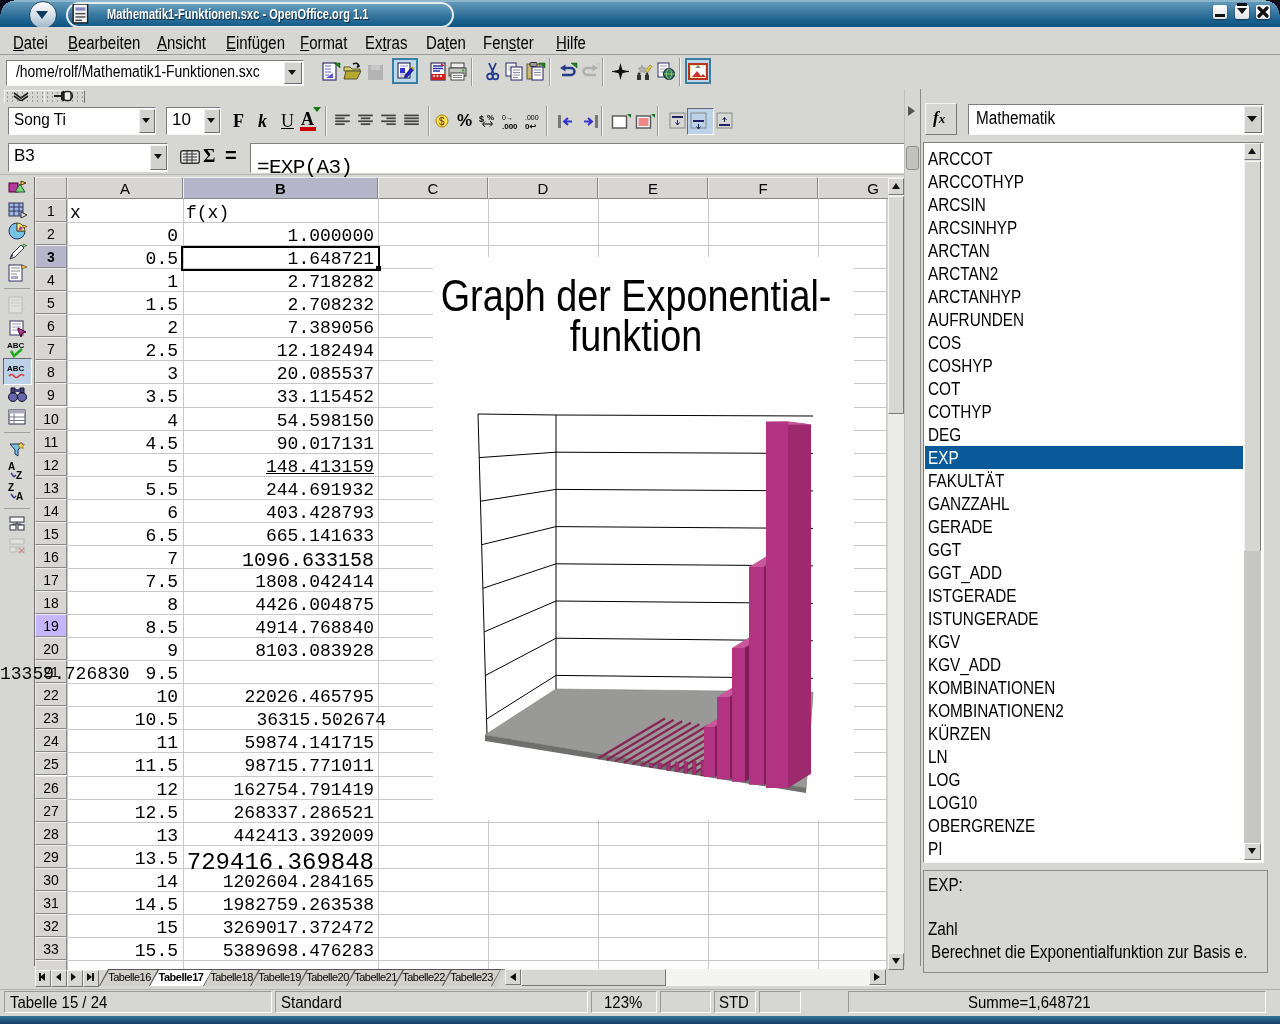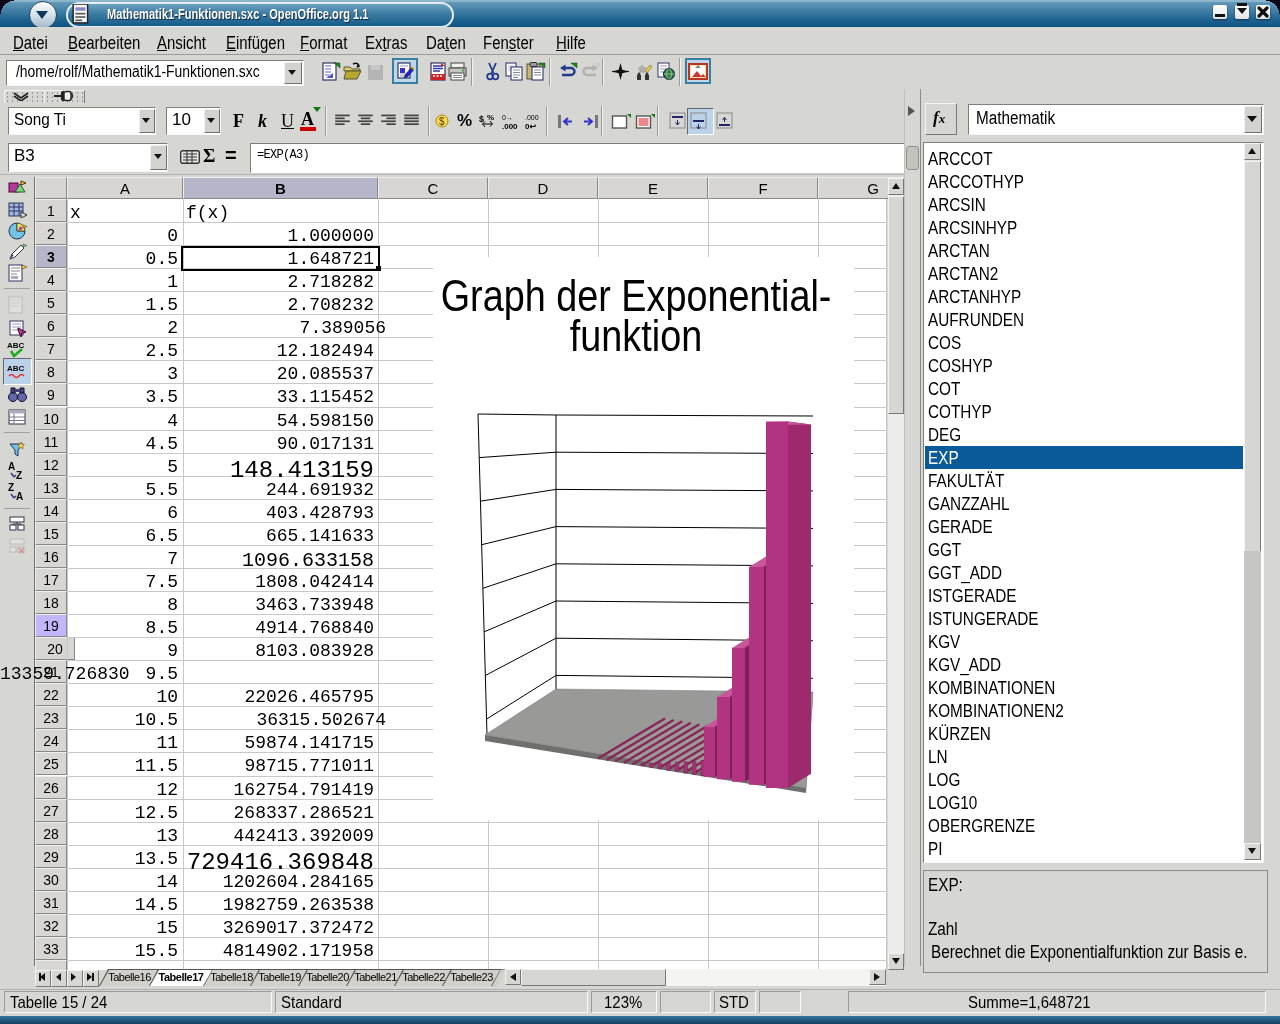--- a/index.html
+++ b/index.html
@@ -267,21 +267,21 @@
 <div class="tx" style="left:14px;top:146px;font-size:17px;">B3</div>
 <div class="ab cmbbtn" style="left:150px;top:145px;width:15px;height:23px;"></div>
 <div class="arr" style="left:154px;top:154px;border-left:4px solid transparent;border-right:4px solid transparent;border-top:5px solid #111;"></div>
 <svg class="ab" style="left:180px;top:150px;" width="20" height="14" viewBox="0 0 20 14">
     <rect x="0.7" y="0.7" width="18.6" height="12.6" rx="2" fill="#e8e8e8" stroke="#333" stroke-width="1.4"></rect>
     <path d="M3 4h14M3 7h14M3 10h14M7 1v12M12 1v12" stroke="#333" stroke-width="1"></path>
   </svg>
 <div class="tx" style="left:203px;top:145px;font-size:19px;font-weight:bold;font-family:'Liberation Serif',serif;">Σ</div>
 <div class="tx" style="left:225px;top:144px;font-size:20px;font-weight:bold;">=</div>
 <div class="ab sunk" style="left:250px;top:143px;width:653px;height:28px;"></div>
-<div class="tx mono" style="left:257px;top:148px;font-size:12px;letter-spacing:-0.7px;">=EXP(A3)</div>
+<div class="tx mono" style="left:257px;top:156px;font-size:21px;letter-spacing:-0.7px;">=EXP(A3)</div>
 <div class="ab" style="left:0;top:175px;width:34px;height:790px;background:#d6d6d2;"></div>
 <svg class="ab" style="left:7px;top:179px;" width="21" height="20" viewBox="0 0 21 20">
     <rect x="2" y="4" width="9" height="9" fill="#b3399d" stroke="#503"></rect>
     <path d="M8 13 l5 -8 5 8z" fill="#7fd67f" stroke="#253"></path>
     <path d="M14 2 l5 2 -5 2z" fill="#ffd24d" stroke="#530"></path>
   </svg>
 <svg class="ab" style="left:7px;top:200px;" width="21" height="20" viewBox="0 0 21 20">
     <rect x="2" y="3" width="14" height="13" fill="#9fb7e8" stroke="#335"></rect>
     <path d="M2 7 h14 M2 11 h14 M7 3 v13 M12 3 v13" stroke="#335"></path>
     <path d="M14 12 l6 3 -6 3z" fill="#ddd" stroke="#333"></path>
@@ -384,21 +384,21 @@
 <div class="ab" style="left:35px;top:407px;width:32px;height:23px;background:#d8d6d2;border:1px solid #888;border-top-color:#eee;border-left-color:#eee;box-sizing:border-box;text-align:center;font-size:14px;font-weight:normal;line-height:23px;">10</div>
 <div class="ab" style="left:35px;top:430px;width:32px;height:23px;background:#d8d6d2;border:1px solid #888;border-top-color:#eee;border-left-color:#eee;box-sizing:border-box;text-align:center;font-size:14px;font-weight:normal;line-height:23px;">11</div>
 <div class="ab" style="left:35px;top:453px;width:32px;height:23px;background:#d8d6d2;border:1px solid #888;border-top-color:#eee;border-left-color:#eee;box-sizing:border-box;text-align:center;font-size:14px;font-weight:normal;line-height:23px;">12</div>
 <div class="ab" style="left:35px;top:476px;width:32px;height:23px;background:#d8d6d2;border:1px solid #888;border-top-color:#eee;border-left-color:#eee;box-sizing:border-box;text-align:center;font-size:14px;font-weight:normal;line-height:23px;">13</div>
 <div class="ab" style="left:35px;top:499px;width:32px;height:23px;background:#d8d6d2;border:1px solid #888;border-top-color:#eee;border-left-color:#eee;box-sizing:border-box;text-align:center;font-size:14px;font-weight:normal;line-height:23px;">14</div>
 <div class="ab" style="left:35px;top:522px;width:32px;height:23px;background:#d8d6d2;border:1px solid #888;border-top-color:#eee;border-left-color:#eee;box-sizing:border-box;text-align:center;font-size:14px;font-weight:normal;line-height:23px;">15</div>
 <div class="ab" style="left:35px;top:545px;width:32px;height:23px;background:#d8d6d2;border:1px solid #888;border-top-color:#eee;border-left-color:#eee;box-sizing:border-box;text-align:center;font-size:14px;font-weight:normal;line-height:23px;">16</div>
 <div class="ab" style="left:35px;top:568px;width:32px;height:23px;background:#d8d6d2;border:1px solid #888;border-top-color:#eee;border-left-color:#eee;box-sizing:border-box;text-align:center;font-size:14px;font-weight:normal;line-height:23px;">17</div>
 <div class="ab" style="left:35px;top:591px;width:32px;height:23px;background:#d8d6d2;border:1px solid #888;border-top-color:#eee;border-left-color:#eee;box-sizing:border-box;text-align:center;font-size:14px;font-weight:normal;line-height:23px;">18</div>
 <div class="ab" style="left:35px;top:614px;width:32px;height:23px;background:#c4b5fd;border:1px solid #888;border-top-color:#eee;border-left-color:#eee;box-sizing:border-box;text-align:center;font-size:14px;font-weight:normal;line-height:23px;">19</div>
-<div class="ab" style="left:35px;top:637px;width:40px;height:23px;background:#d8d6d2;border:1px solid #888;border-top-color:#eee;border-left-color:#eee;box-sizing:border-box;text-align:center;font-size:14px;font-weight:normal;line-height:23px;">20</div>
+<div class="ab" style="left:35px;top:637px;width:32px;height:23px;background:#d8d6d2;border:1px solid #888;border-top-color:#eee;border-left-color:#eee;box-sizing:border-box;text-align:center;font-size:14px;font-weight:normal;line-height:23px;">20</div>
 <div class="ab" style="left:35px;top:660px;width:32px;height:23px;background:#d8d6d2;border:1px solid #888;border-top-color:#eee;border-left-color:#eee;box-sizing:border-box;text-align:center;font-size:14px;font-weight:normal;line-height:23px;">21</div>
 <div class="ab" style="left:35px;top:683px;width:32px;height:23px;background:#d8d6d2;border:1px solid #888;border-top-color:#eee;border-left-color:#eee;box-sizing:border-box;text-align:center;font-size:14px;font-weight:normal;line-height:23px;">22</div>
 <div class="ab" style="left:35px;top:706px;width:32px;height:23px;background:#d8d6d2;border:1px solid #888;border-top-color:#eee;border-left-color:#eee;box-sizing:border-box;text-align:center;font-size:14px;font-weight:normal;line-height:23px;">23</div>
 <div class="ab" style="left:35px;top:729px;width:32px;height:23px;background:#d8d6d2;border:1px solid #888;border-top-color:#eee;border-left-color:#eee;box-sizing:border-box;text-align:center;font-size:14px;font-weight:normal;line-height:23px;">24</div>
 <div class="ab" style="left:35px;top:752px;width:32px;height:23px;background:#d8d6d2;border:1px solid #888;border-top-color:#eee;border-left-color:#eee;box-sizing:border-box;text-align:center;font-size:14px;font-weight:normal;line-height:23px;">25</div>
 <div class="ab" style="left:35px;top:776px;width:32px;height:23px;background:#d8d6d2;border:1px solid #888;border-top-color:#eee;border-left-color:#eee;box-sizing:border-box;text-align:center;font-size:14px;font-weight:normal;line-height:23px;">26</div>
 <div class="ab" style="left:35px;top:799px;width:32px;height:23px;background:#d8d6d2;border:1px solid #888;border-top-color:#eee;border-left-color:#eee;box-sizing:border-box;text-align:center;font-size:14px;font-weight:normal;line-height:23px;">27</div>
 <div class="ab" style="left:35px;top:822px;width:32px;height:23px;background:#d8d6d2;border:1px solid #888;border-top-color:#eee;border-left-color:#eee;box-sizing:border-box;text-align:center;font-size:14px;font-weight:normal;line-height:23px;">28</div>
 <div class="ab" style="left:35px;top:845px;width:32px;height:23px;background:#d8d6d2;border:1px solid #888;border-top-color:#eee;border-left-color:#eee;box-sizing:border-box;text-align:center;font-size:14px;font-weight:normal;line-height:23px;">29</div>
 <div class="ab" style="left:35px;top:868px;width:32px;height:23px;background:#d8d6d2;border:1px solid #888;border-top-color:#eee;border-left-color:#eee;box-sizing:border-box;text-align:center;font-size:14px;font-weight:normal;line-height:23px;">30</div>
@@ -450,45 +450,45 @@
 <div class="tx mono" style="left:186px;top:203px;font-size:18px;">f(x)</div>
 <div class="tx mono" style="left:0;top:226px;width:178px;text-align:right;font-size:18px;">0</div>
 <div class="tx mono" style="left:0;top:226px;width:374px;text-align:right;font-size:18px;">1.000000</div>
 <div class="tx mono" style="left:0;top:249px;width:178px;text-align:right;font-size:18px;">0.5</div>
 <div class="tx mono" style="left:0;top:249px;width:374px;text-align:right;font-size:18px;">1.648721</div>
 <div class="tx mono" style="left:0;top:272px;width:178px;text-align:right;font-size:18px;">1</div>
 <div class="tx mono" style="left:0;top:272px;width:374px;text-align:right;font-size:18px;">2.718282</div>
 <div class="tx mono" style="left:0;top:295px;width:178px;text-align:right;font-size:18px;">1.5</div>
 <div class="tx mono" style="left:0;top:295px;width:374px;text-align:right;font-size:18px;">2.708232</div>
 <div class="tx mono" style="left:0;top:318px;width:178px;text-align:right;font-size:18px;">2</div>
-<div class="tx mono" style="left:12px;top:318px;width:374px;text-align:right;font-size:18px;">7.389056</div>
+<div class="tx mono" style="left:0;top:318px;width:374px;text-align:right;font-size:18px;">7.389056</div>
 <div class="tx mono" style="left:0;top:341px;width:178px;text-align:right;font-size:18px;">2.5</div>
 <div class="tx mono" style="left:0;top:341px;width:374px;text-align:right;font-size:18px;">12.182494</div>
 <div class="tx mono" style="left:0;top:364px;width:178px;text-align:right;font-size:18px;">3</div>
 <div class="tx mono" style="left:0;top:364px;width:374px;text-align:right;font-size:18px;">20.085537</div>
 <div class="tx mono" style="left:0;top:387px;width:178px;text-align:right;font-size:18px;">3.5</div>
 <div class="tx mono" style="left:0;top:387px;width:374px;text-align:right;font-size:18px;">33.115452</div>
 <div class="tx mono" style="left:0;top:411px;width:178px;text-align:right;font-size:18px;">4</div>
 <div class="tx mono" style="left:0;top:411px;width:374px;text-align:right;font-size:18px;">54.598150</div>
 <div class="tx mono" style="left:0;top:434px;width:178px;text-align:right;font-size:18px;">4.5</div>
 <div class="tx mono" style="left:0;top:434px;width:374px;text-align:right;font-size:18px;">90.017131</div>
 <div class="tx mono" style="left:0;top:457px;width:178px;text-align:right;font-size:18px;">5</div>
-<div class="tx mono" style="left:0;top:457px;width:374px;text-align:right;font-size:24px;">148.413159</div>
+<div class="tx mono" style="left:0;top:457px;width:374px;text-align:right;font-size:18px;text-decoration:underline;">148.413159</div>
 <div class="tx mono" style="left:0;top:480px;width:178px;text-align:right;font-size:18px;">5.5</div>
 <div class="tx mono" style="left:0;top:480px;width:374px;text-align:right;font-size:18px;">244.691932</div>
 <div class="tx mono" style="left:0;top:503px;width:178px;text-align:right;font-size:18px;">6</div>
 <div class="tx mono" style="left:0;top:503px;width:374px;text-align:right;font-size:18px;">403.428793</div>
 <div class="tx mono" style="left:0;top:526px;width:178px;text-align:right;font-size:18px;">6.5</div>
 <div class="tx mono" style="left:0;top:526px;width:374px;text-align:right;font-size:18px;">665.141633</div>
 <div class="tx mono" style="left:0;top:549px;width:178px;text-align:right;font-size:18px;">7</div>
 <div class="tx mono" style="left:0;top:549px;width:374px;text-align:right;font-size:20px;">1096.633158</div>
 <div class="tx mono" style="left:0;top:572px;width:178px;text-align:right;font-size:18px;">7.5</div>
 <div class="tx mono" style="left:0;top:572px;width:374px;text-align:right;font-size:18px;">1808.042414</div>
 <div class="tx mono" style="left:0;top:595px;width:178px;text-align:right;font-size:18px;">8</div>
-<div class="tx mono" style="left:0;top:595px;width:374px;text-align:right;font-size:18px;">3463.733948</div>
+<div class="tx mono" style="left:0;top:595px;width:374px;text-align:right;font-size:18px;">4426.004875</div>
 <div class="tx mono" style="left:0;top:618px;width:178px;text-align:right;font-size:18px;">8.5</div>
 <div class="tx mono" style="left:0;top:618px;width:374px;text-align:right;font-size:18px;">4914.768840</div>
 <div class="tx mono" style="left:0;top:641px;width:178px;text-align:right;font-size:18px;">9</div>
 <div class="tx mono" style="left:0;top:641px;width:374px;text-align:right;font-size:18px;">8103.083928</div>
 <div class="tx mono" style="left:0;top:664px;width:178px;text-align:right;font-size:18px;">9.5</div>
 <div class="tx mono" style="left:0;top:664px;width:374px;font-size:18px;">13359.726830</div>
 <div class="tx mono" style="left:0;top:687px;width:178px;text-align:right;font-size:18px;">10</div>
 <div class="tx mono" style="left:0;top:687px;width:374px;text-align:right;font-size:18px;">22026.465795</div>
 <div class="tx mono" style="left:0;top:710px;width:178px;text-align:right;font-size:18px;">10.5</div>
 <div class="tx mono" style="left:12px;top:710px;width:374px;text-align:right;font-size:18px;">36315.502674</div>
@@ -504,21 +504,21 @@
 <div class="tx mono" style="left:0;top:826px;width:374px;text-align:right;font-size:18px;">442413.392009</div>
 <div class="tx mono" style="left:0;top:849px;width:178px;text-align:right;font-size:18px;">13.5</div>
 <div class="tx mono" style="left:0;top:849px;width:374px;text-align:right;font-size:24px;">729416.369848</div>
 <div class="tx mono" style="left:0;top:872px;width:178px;text-align:right;font-size:18px;">14</div>
 <div class="tx mono" style="left:0;top:872px;width:374px;text-align:right;font-size:18px;">1202604.284165</div>
 <div class="tx mono" style="left:0;top:895px;width:178px;text-align:right;font-size:18px;">14.5</div>
 <div class="tx mono" style="left:0;top:895px;width:374px;text-align:right;font-size:18px;">1982759.263538</div>
 <div class="tx mono" style="left:0;top:918px;width:178px;text-align:right;font-size:18px;">15</div>
 <div class="tx mono" style="left:0;top:918px;width:374px;text-align:right;font-size:18px;">3269017.372472</div>
 <div class="tx mono" style="left:0;top:941px;width:178px;text-align:right;font-size:18px;">15.5</div>
-<div class="tx mono" style="left:0;top:941px;width:374px;text-align:right;font-size:18px;">4814902.171958</div>
+<div class="tx mono" style="left:0;top:941px;width:374px;text-align:right;font-size:18px;">5389698.476283</div>
 <div class="ab" style="left:181px;top:246px;width:199px;height:25px;border:2.5px solid #000;box-sizing:border-box;background:transparent;"></div>
 <div class="ab" style="left:376px;top:266px;width:5px;height:5px;background:#000;"></div>
 <svg class="ab" style="left:433px;top:257px;" width="421" height="563" viewBox="0 0 421 563">
     <rect x="0" y="0" width="421" height="563" fill="#fff"></rect>
     <g transform="scale(0.84,1)">
       <text x="241.7" y="54" text-anchor="middle" font-size="45" font-family="Liberation Sans,sans-serif" fill="#000">Graph der Exponential-</text>
       <text x="241.7" y="94.5" text-anchor="middle" font-size="45" font-family="Liberation Sans,sans-serif" fill="#000">funktion</text>
     </g>
     <path d="M45.0,157.0 L123.0,158.0 L380.0,159.0" stroke="#000" stroke-width="1" fill="none"></path>
     <path d="M46.2,200.6 L123.0,195.2 L380.0,196.5" stroke="#000" stroke-width="1" fill="none"></path>

